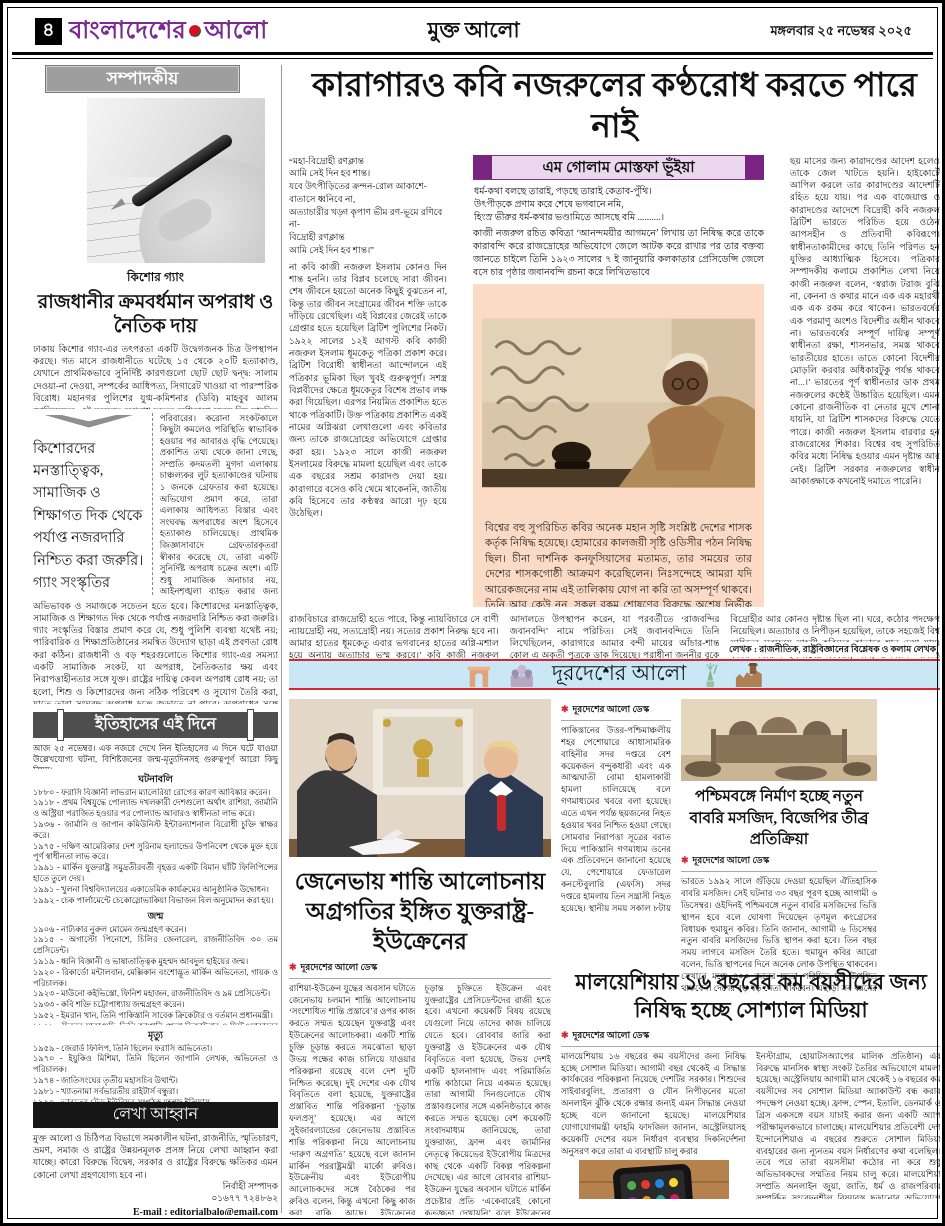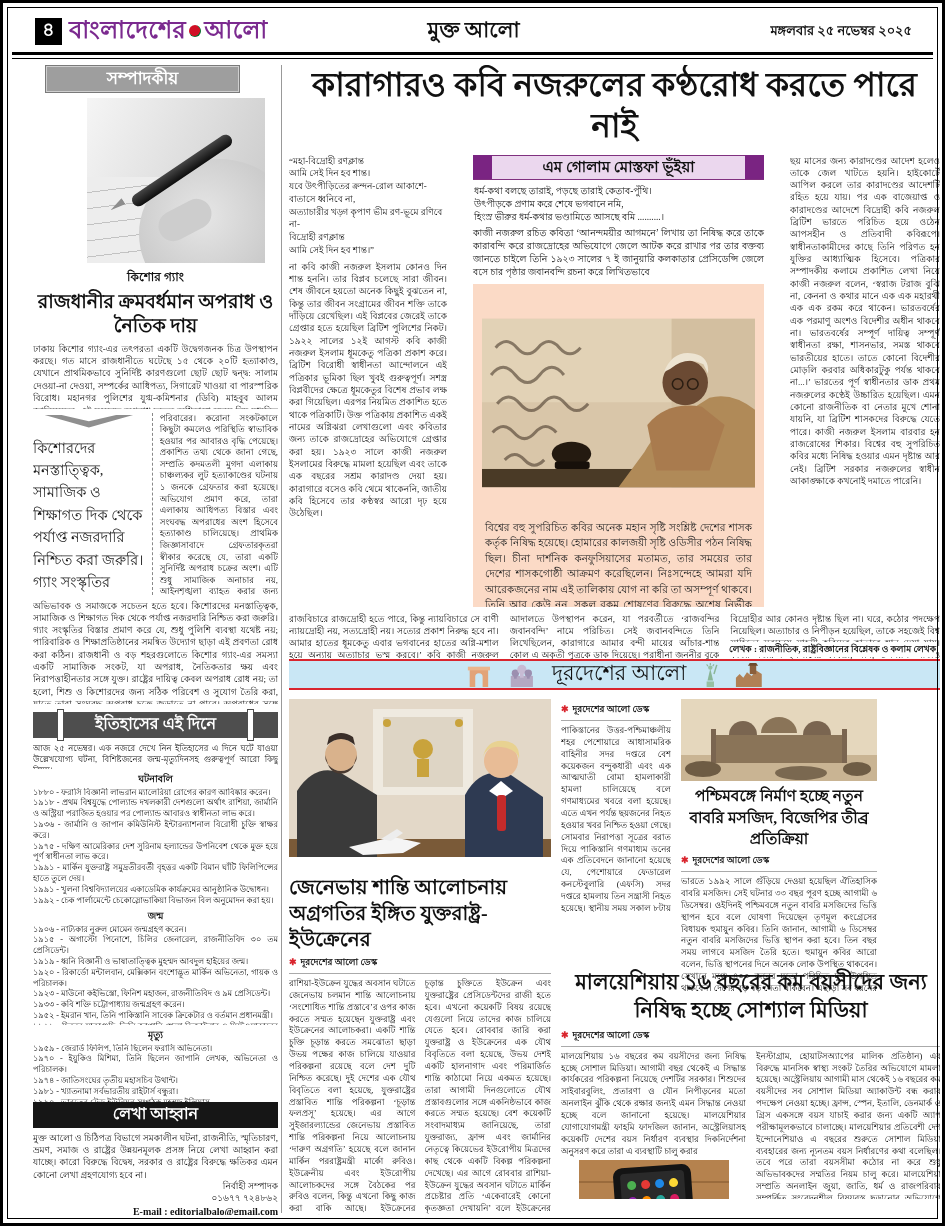--- a/index.html
+++ b/index.html
@@ -39,21 +39,21 @@
   .ed-close { font-size:9px; line-height:1.37; text-align:justify; height:104px; overflow:hidden; margin-top:5px; flex:none; }
 
   .hist-bar { position:relative; height:26px; background:#4e4e4e; color:#fff; font-weight:bold; font-size:16px; display:flex; align-items:center; justify-content:center; margin:8px 0 5px; flex:none; }
   .hist-bar::before,.hist-bar::after { content:""; position:absolute; top:-3px; bottom:-3px; width:5px; background:#fff; border:1px solid #4e4e4e; }
   .hist-bar::before { left:24px; } .hist-bar::after { right:24px; }
   .hist-intro { font-size:8.4px; line-height:1.35; text-align:justify; height:26px; overflow:hidden; flex:none; }
   .hist-sub { text-align:center; font-weight:bold; font-size:9.5px; margin:3px 0 1px; flex:none; }
   .hist-list { font-size:8.2px; line-height:1.32; text-align:justify; overflow:hidden; flex:none; }
   .hl-events { height:118px; } .hl-births { height:100px; } .hl-deaths { height:58px; }
 
-  .sub-bar { height:26px; background:#161616; color:#fff; font-weight:bold; font-size:16px; display:flex; align-items:center; justify-content:center; margin:auto 0 4px; flex:none; }
+  .sub-bar { height:26px; background:#161616; color:#fff; font-weight:normal; font-size:16px; display:flex; align-items:center; justify-content:center; margin:auto 0 4px; flex:none; }
   .sub-body { font-size:9px; line-height:1.38; text-align:justify; height:48px; overflow:hidden; flex:none; }
   .sub-sign { text-align:right; font-size:9px; line-height:1.4; flex:none; }
   .sub-email { font-weight:bold; font-size:10px; }
 
   
   .main { position:absolute; left:286px; top:62px; width:651px; height:594px; overflow:hidden; }
   .m-headline { font-size:33px; font-weight:bold; text-align:center; line-height:1.25; }
   .m-grid { display:grid; grid-template-columns:158px 1fr 150px; column-gap:26px; margin-top:7px; height:452px; overflow:hidden; }
   .m-col1,.m-col4 { font-size:9px; line-height:1.37; text-align:justify; overflow:hidden; }
   .poem { white-space:pre-line; font-size:9px; line-height:1.42; margin-bottom:4px; text-align:left; }
@@ -73,21 +73,21 @@
   .world { position:absolute; left:286px; top:656px; width:651px; height:556px; overflow:hidden; }
   .banner { position:absolute; left:0; right:0; top:0; height:31px; background:#C9E7F5; border-top:2px solid #D9252E; border-bottom:2px solid #D9252E; display:flex; align-items:center; justify-content:center; gap:16px; }
   .banner-title { font-size:21px; font-weight:normal; }
   .banner svg { height:24px; width:auto; }
   .byline-row { display:flex; align-items:center; gap:4px; font-size:9px; font-weight:bold; border-bottom:1px solid #aaa; padding:3px 0 3px; margin-bottom:4px; }
   .star { color:#D9252E; font-size:9px; line-height:1; }
   .art-body { font-size:8.6px; line-height:1.38; text-align:justify; overflow:hidden; }
 
   .geneva { position:absolute; left:0; top:40px; width:262px; height:514px; }
   .g-photo { width:262px; height:158px; display:block; }
-  .g-head { font-size:20px; font-weight:bold; line-height:1.3; margin-top:17px; }
+  .g-head { font-size:23px; font-weight:bold; text-align:center; line-height:1.3; margin-top:10px; }
   .g-cols { display:flex; gap:9px; height:262px; overflow:hidden; }
   .g-cols > div { flex:1; }
 
   .pakistan { position:absolute; left:272px; top:40px; width:110px; height:278px; }
   .pk-head { font-size:13.5px; font-weight:bold; text-align:center; line-height:1.4; }
   .pk-body { height:188px; }
 
   .babri { position:absolute; left:392px; top:40px; width:196px; height:278px; }
   .bb-photo { width:196px; height:82px; display:block; }
   .bb-head { font-size:15.5px; font-weight:bold; text-align:center; line-height:1.4; margin-top:4px; }

